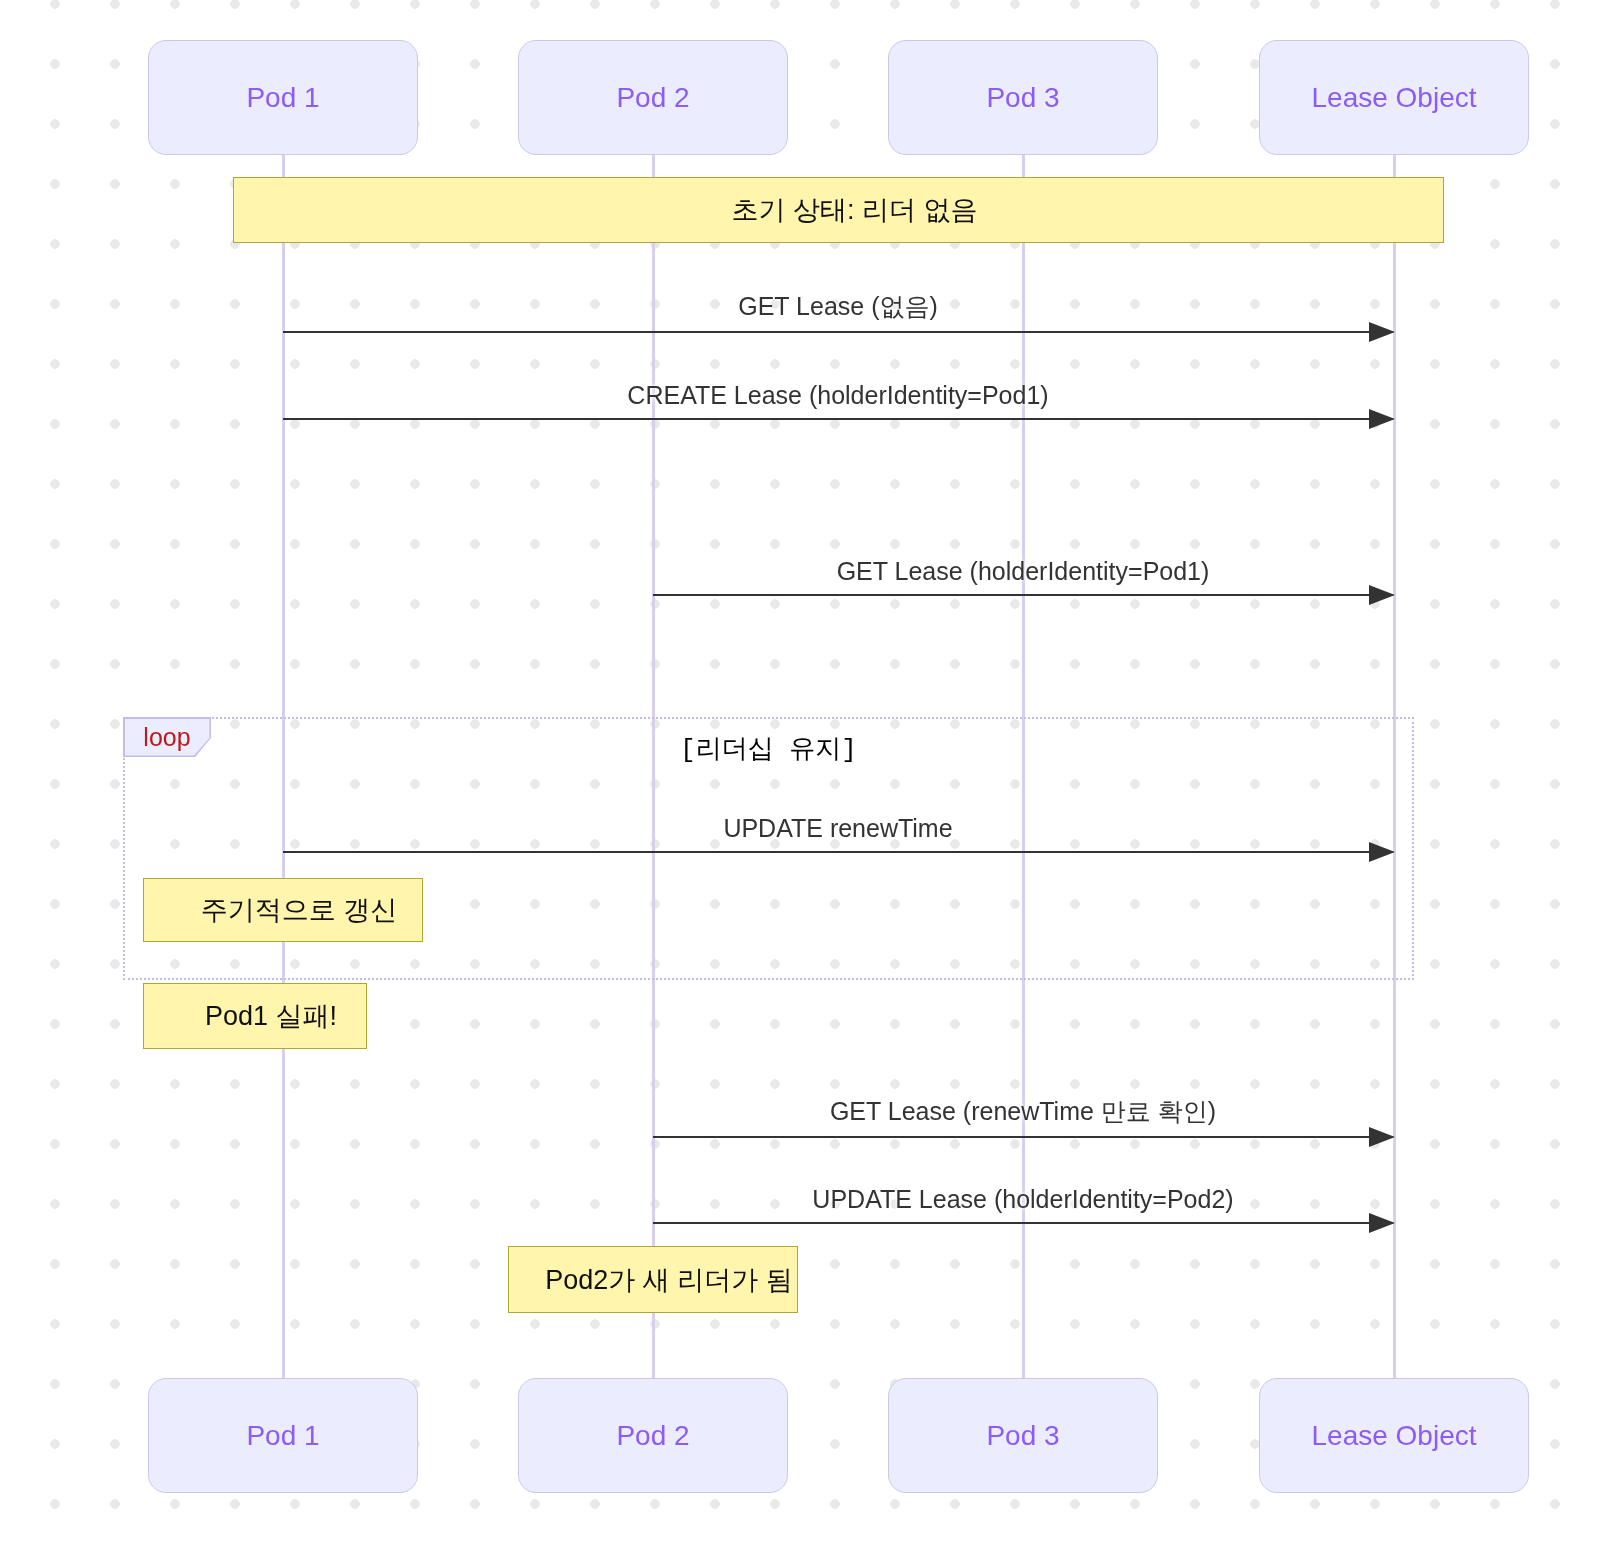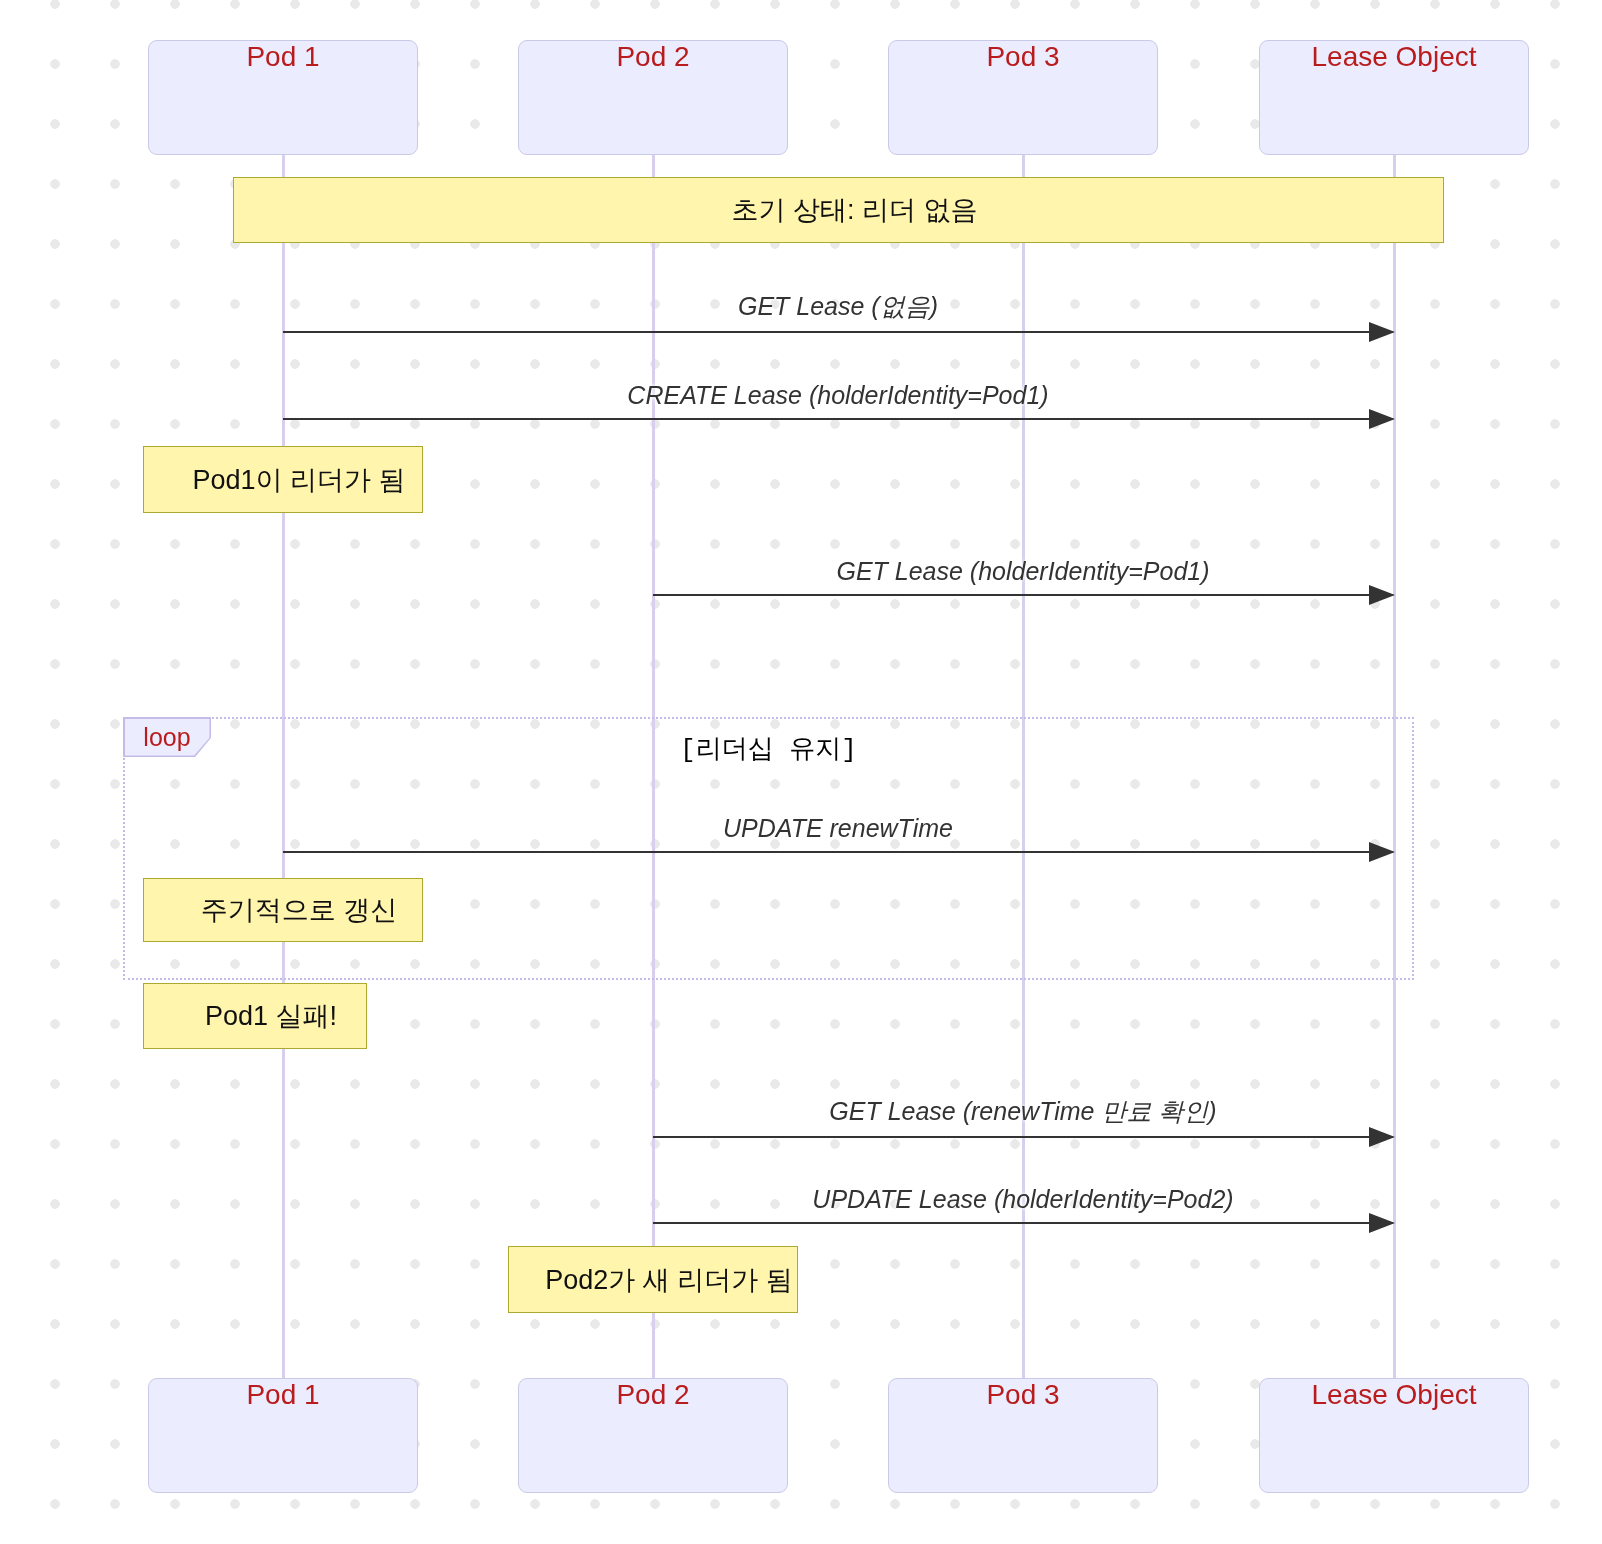--- a/index.html
+++ b/index.html
@@ -15,38 +15,37 @@
     background-position:25px 34px;
   }
   .lifeline{
     position:absolute;width:3px;top:155px;height:1223px;
     background:var(--lifeline,#d8cfee);z-index:1;
   }
   .actor{
     position:absolute;width:270px;height:115px;box-sizing:border-box;
     background:var(--actor-fill,#ececff);
     border:1.5px solid var(--actor-border,#c9c9e8);
-    border-radius:9px;z-index:3;
-    display:flex;align-items:flex-start;justify-content:center;
-    font-size:28px;color:#b91c1c;
+    border-radius:18px;z-index:3;
+    display:flex;align-items:center;justify-content:center;
+    font-size:28px;color:#8b5cf6;
   }
   .note{
     position:absolute;box-sizing:border-box;z-index:4;
     background:var(--note-fill,#fff5ad);
     border:1.5px solid var(--note-border,#aaaa33);
     display:flex;align-items:center;justify-content:center;
     font-size:27px;color:#111;text-align:center;padding-left:32px;
   }
   .message{position:absolute;height:0;z-index:2;
     border-top:2.5px solid var(--message-line,#333);}
   .msg-label{
     position:absolute;bottom:10px;left:50%;transform:translateX(-50%);
     white-space:nowrap;font-size:25px;color:var(--message-text,#333);
     text-shadow:0 0 4px #fff,0 0 4px #fff;
-    font-style:italic;
   }
   .arrowhead{
     position:absolute;right:-2px;top:-11px;width:0;height:0;
     border-left:26px solid var(--message-line,#333);
     border-top:10px solid transparent;
     border-bottom:10px solid transparent;
   }
   .loop-box{
     position:absolute;box-sizing:border-box;z-index:2;
     border:2.5px dotted var(--loop-border,#c3bce8);
@@ -100,23 +99,20 @@
   <div class="message" style="left:283px;top:331px;width:1110px">
     <span class="msg-label">GET Lease (없음)</span>
     <span class="arrowhead"></span>
   </div>
 
   <div class="message" style="left:283px;top:418px;width:1110px">
     <span class="msg-label">CREATE Lease (holderIdentity=Pod1)</span>
     <span class="arrowhead"></span>
   </div>
 
-  <div class="note" style="left:143px;top:446px;width:280px;height:67px">
-    <span>Pod1이 리더가 됨</span>
-  </div>
 
   <div class="message" style="left:653px;top:594px;width:740px">
     <span class="msg-label">GET Lease (holderIdentity=Pod1)</span>
     <span class="arrowhead"></span>
   </div>
 
 
   <div class="loop-box" style="left:123px;top:717px;width:1291px;height:263px">
     <div class="loop-label">
       <div class="loop-label-inner">

